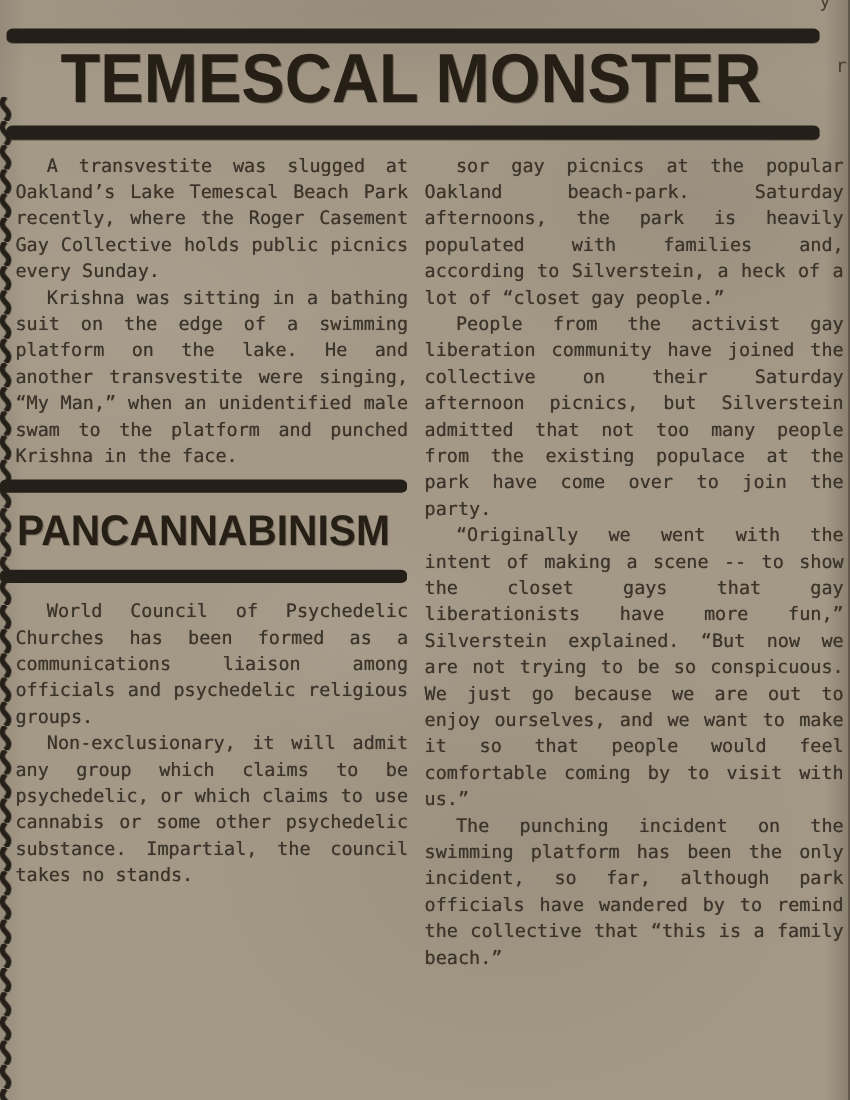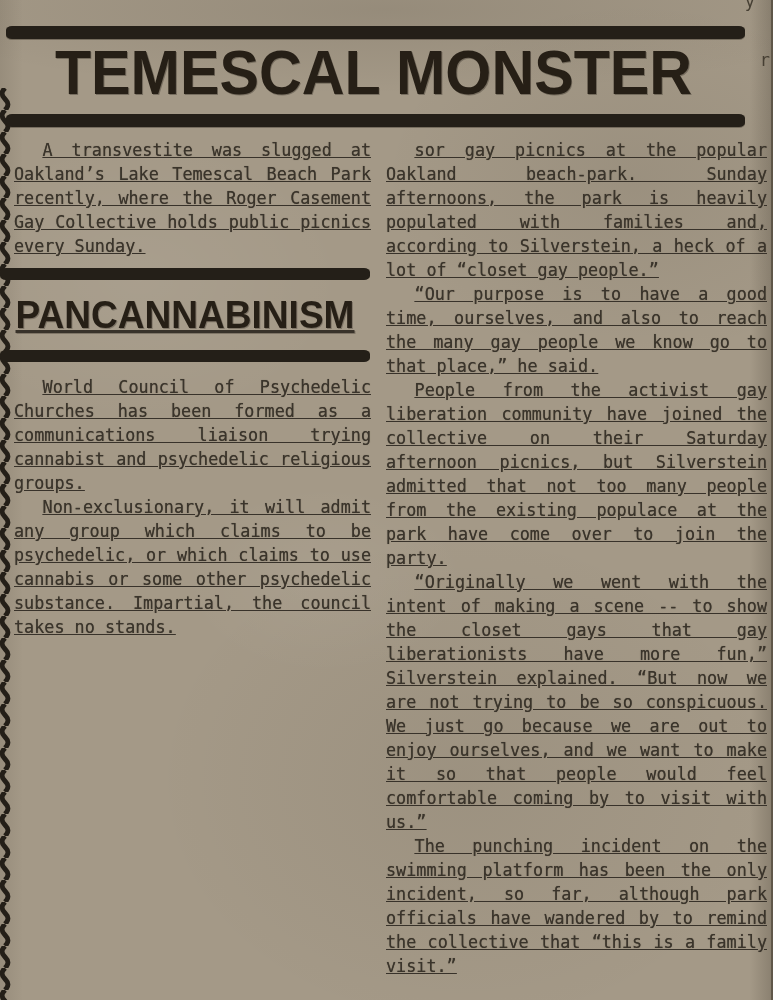--- a/index.html
+++ b/index.html
@@ -26,21 +26,21 @@
   .headline1{
     position:absolute;top:36px;left:0;right:26px;margin:0;
     text-align:center;
     font-family:"Liberation Sans","DejaVu Sans",sans-serif;
     font-weight:700;font-size:63px;line-height:72px;
     letter-spacing:0px;color:#261f16;
     transform:scaleX(0.94);transform-origin:50% 50%;
     text-shadow:1px 1px 0 rgba(38,31,22,.35);
     white-space:nowrap;
   }
-  .columns{position:absolute;top:138px;left:14px;right:6px;bottom:0;display:flex;gap:15px;text-decoration:underline;}
+  .columns{position:absolute;top:138px;left:14px;right:6px;bottom:0;display:flex;gap:15px;}
   .col{font-size:16.8px;line-height:24px;text-align:justify;}
   .col-left{width:357px;flex:0 0 auto;}
   .col-right{flex:1 1 auto;}
   .col p{margin:0;text-indent:1.7em;color:#3a342b;text-shadow:0 0 0.7px rgba(55,48,38,0.75);}
   .pan-rule{height:12px;background:#241f18;margin:10px 0 0 -14px;width:370px;border-radius:6px/4px;}
   .pan-rule-b{margin-top:12px;margin-bottom:13px;}
   .headline2{
     margin:12px 0 0 -14px;width:370px;
     text-align:center;
     font-family:"Liberation Sans","DejaVu Sans",sans-serif;
@@ -71,34 +71,34 @@
   <span class="frag frag-right">r</span>
 
   <div class="rule rule-top"></div>
   <h1 class="headline1">TEMESCAL MONSTER</h1>
   <div class="rule rule-mid"></div>
 
   <div class="columns">
 
     <div class="col col-left">
       <p>A transvestite was slugged at Oakland’s Lake Temescal Beach Park recently, where the Roger Casement Gay Collective holds public picnics every Sunday.</p>
+      <p>Krishna was sitting in a bathing suit on the edge of a swimming platform on the lake. He and another transvestite were singing, “My Man,” when an unidentified male swam to the platform and punched Krishna in the face.</p>
 
       <div class="pan-rule"></div>
       <h2 class="headline2">PANCANNABINISM</h2>
       <div class="pan-rule pan-rule-b"></div>
 
-      <p>World Council of Psychedelic Churches has been formed as a communications liaison trying cannabist and psychedelic religious groups.</p>
+      <p>World Council of Psychedelic Churches has been formed as a communications liaison among officials and psychedelic religious groups.</p>
       <p>Non-exclusionary, it will admit any group which claims to be psychedelic, or which claims to use cannabis or some other psychedelic substance. Impartial, the council takes no stands.</p>
 
     </div>
 
     <div class="col col-right">
-      <p>sor gay picnics at the popular Oakland beach-park. Sunday afternoons, the park is heavily populated with families and, according to Silverstein, a heck of a lot of “closet gay people.”</p>
-      <p>“Our purpose is to have a good time, ourselves, and also to reach the many gay people we know go to that place,” he said.</p>
+      <p>sor gay picnics at the popular Oakland beach-park. Saturday afternoons, the park is heavily populated with families and, according to Silverstein, a heck of a lot of “closet gay people.”</p>
       <p>People from the activist gay liberation community have joined the collective on their Saturday afternoon picnics, but Silverstein admitted that not too many people from the existing populace at the park have come over to join the party.</p>
       <p>“Originally we went with the intent of making a scene -- to show the closet gays that gay liberationists have more fun,” Silverstein explained. “But now we are not trying to be so conspicuous. We just go because we are out to enjoy ourselves, and we want to make it so that people would feel comfortable coming by to visit with us.”</p>
-      <p>The punching incident on the swimming platform has been the only incident, so far, although park officials have wandered by to remind the collective that “this is a family visit.”</p>
+      <p>The punching incident on the swimming platform has been the only incident, so far, although park officials have wandered by to remind the collective that “this is a family beach.”</p>
     </div>
 
   </div>
 
   <div class="edge-line"></div>
 </div>
 
 </body></html>

